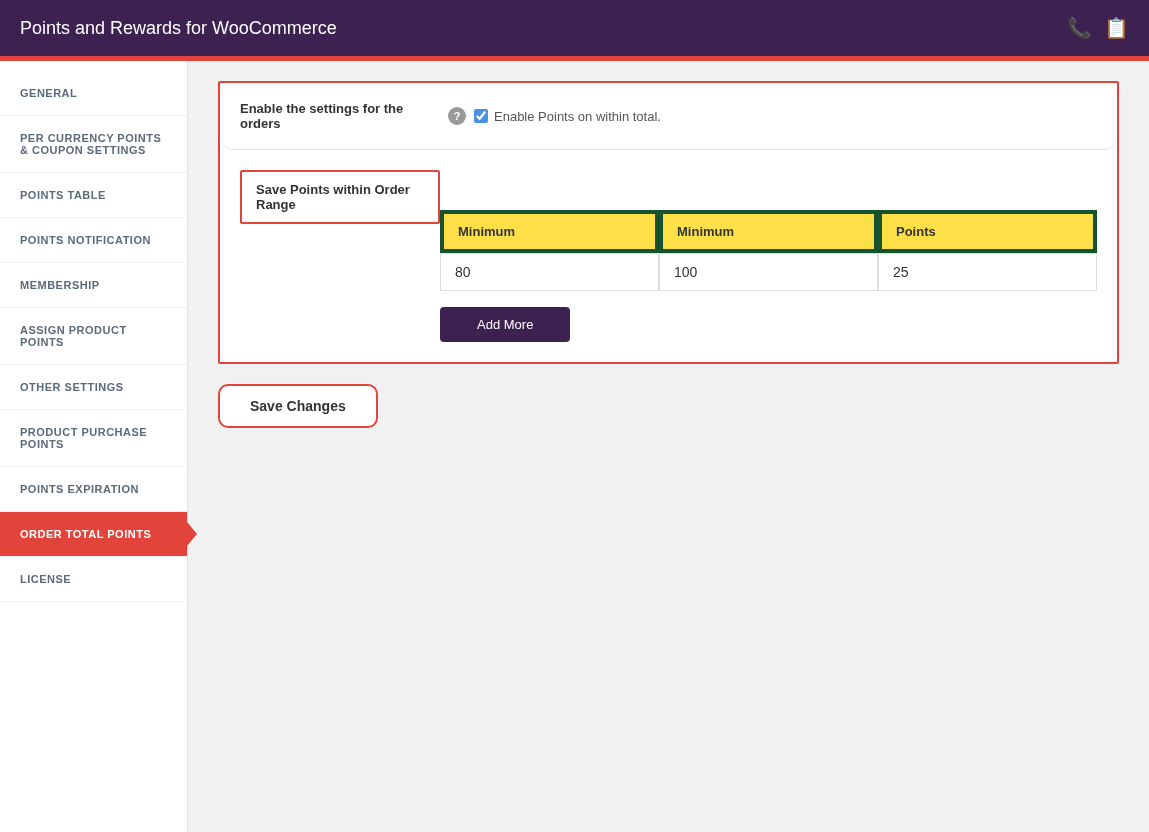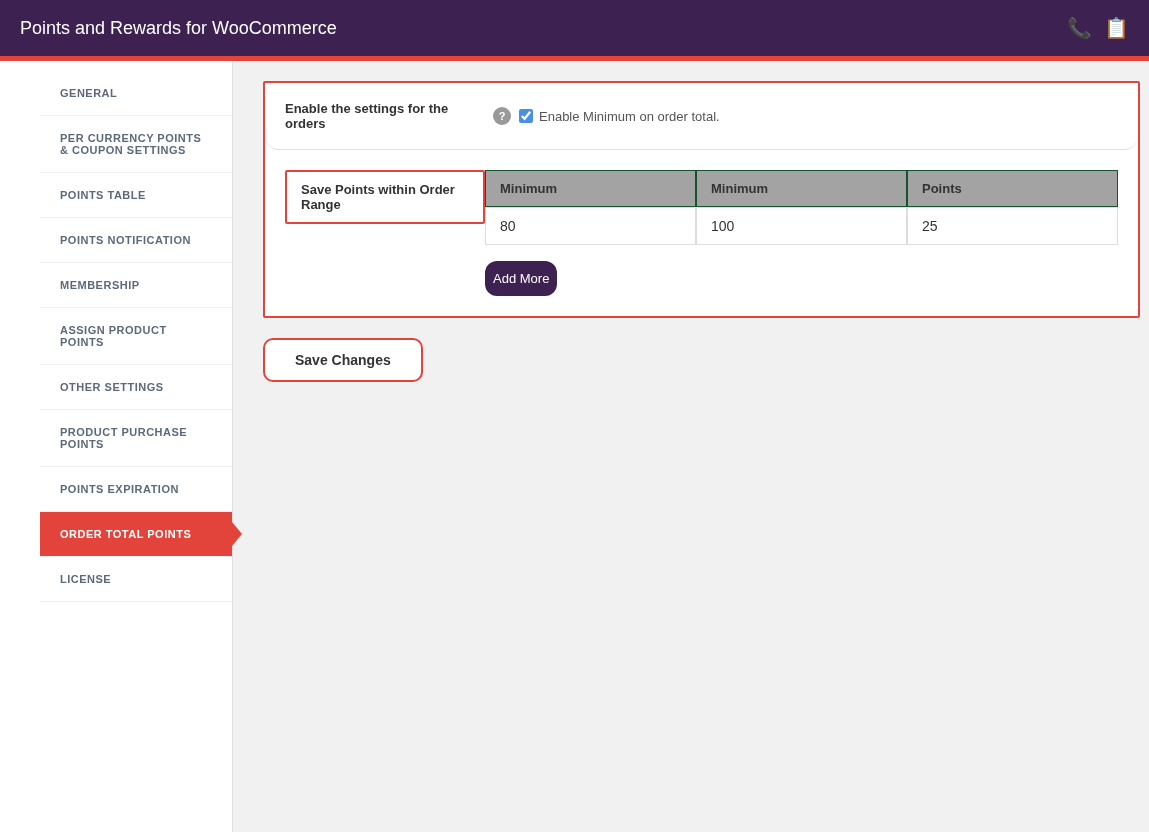--- a/index.html
+++ b/index.html
@@ -38,26 +38,25 @@
     }
 
     
     .layout {
       display: flex;
       min-height: calc(832px - 61px);
     }
 
     
     .sidebar {
-      width: 233px;
+      width: 188px;
       background: white;
       border-right: 1px solid #e0e0e0;
       padding-top: 10px;
       flex-shrink: 0;
-      padding-left: 40px;
     }
     .sidebar-item {
       padding: 16px 20px;
       font-size: 11px;
       font-weight: 700;
       letter-spacing: 0.5px;
       color: #5b6a7a;
       cursor: pointer;
       border-bottom: 1px solid #f0f0f0;
       text-transform: uppercase;
@@ -157,49 +156,50 @@
     .range-table {
       flex: 1;
     }
     .range-headers {
       display: flex;
       gap: 0;
       margin-bottom: 0;
     }
     .range-header {
       flex: 1;
-      background: #a3a3a3;
-      border: 1px solid #14532d;
+      background: #fde047;
+      border: 4px solid #14532d;
       padding: 10px 14px;
       font-size: 13px;
       font-weight: 600;
       color: #333;
+      margin-top: 40px;
     }
     .range-inputs {
       display: flex;
       gap: 0;
       margin-bottom: 16px;
     }
     .range-input {
       flex: 1;
       border: 1px solid #ddd;
       padding: 10px 14px;
       font-size: 14px;
       color: #333;
       outline: none;
       background: white;
     }
     .add-more-btn {
       background: #3d2150;
       color: white;
       border: none;
-      padding: 10px 8px;
-      font-size: 13px;
-      cursor: pointer;
-      border-radius: 12px;
+      padding: 10px 37px;
+      font-size: 13px;
+      cursor: pointer;
+      border-radius: 4px;
     }
 
     
     .save-btn {
       background: white;
       color: #333;
       border: 2px solid #e2433a;
       padding: 12px 30px;
       font-size: 14px;
       font-weight: 600;
@@ -237,21 +237,21 @@
 
   <main class="main">
 
     
     <div class="settings-section">
       <div class="enable-row">
         <div class="enable-label">Enable the settings for the orders</div>
         <span class="help-icon">?</span>
         <label class="checkbox-label">
           <input type="checkbox" checked="" style="">
-          <span>Enable Minimum on order total.</span>
+          <span>Enable Points on within total.</span>
         </label>
       </div>
 
       <div class="range-section">
         <div class="range-label-box">
           <div class="range-label">Save Points within Order Range</div>
         </div>
         <div class="range-table">
           <div class="range-headers">
             <div class="range-header">Minimum</div>

